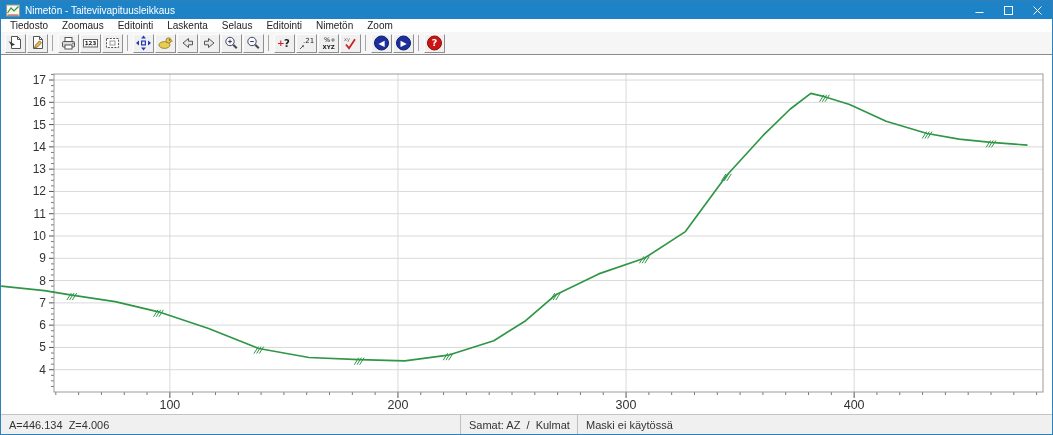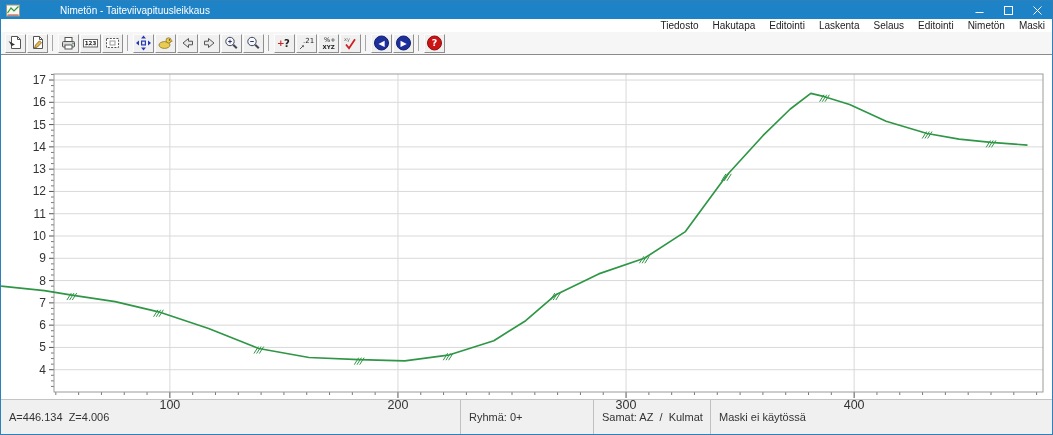--- a/index.html
+++ b/index.html
@@ -4,41 +4,41 @@
 <style>
   html,body { margin:0; padding:0; background:#888; }
   .window {
     width:1053px; height:435px; box-sizing:border-box;
     border:1px solid #2f80b9; background:#fff;
     display:flex; flex-direction:column;
     font-family:"Liberation Sans","DejaVu Sans",sans-serif;
     position:relative; overflow:hidden;
   }
   
-  .titlebar { height:18px; flex:0 0 auto; background:#1e82c6; display:flex; align-items:center; padding-left:5px;gap:35px; }
+  .titlebar { height:18px; flex:0 0 auto; background:#1e82c6; display:flex; align-items:center; padding-left:5px; }
   .app-icon { display:flex; align-items:center; }
   .title-text { color:#ffffff; font-size:10px; margin-left:5px; white-space:nowrap; }
   .win-controls { margin-left:auto; display:flex; height:100%; }
   .win-btn { width:29px; height:100%; display:flex; align-items:center; justify-content:center; cursor:default; }
   
-  .menubar { height:13px; flex:0 0 auto; background:#ffffff; display:flex; align-items:center; padding-left:2px;justify-content:flex-end; }
+  .menubar { height:13px; flex:0 0 auto; background:#ffffff; display:flex; align-items:center; padding-left:2px; }
   .menu-item { font-size:10px; color:#222; padding:0 7px; white-space:nowrap; }
   
   .toolbar { height:23px; flex:0 0 auto; background:#f6f6f6; border-bottom:1px solid #8a8a8a; display:flex; align-items:center; padding-left:3px; box-sizing:border-box; }
   .tb-btn { width:21px; height:19px; margin:0 0 0 1px; padding:0; background:#f0f0f0;
     border:1px solid; border-color:#fcfcfc #8f8f8f #8f8f8f #fcfcfc;
     display:flex; align-items:center; justify-content:center; }
   .tb-sep { width:1px; height:16px; background:#a8a8a8; margin:0 4px; }
   .tb-btn svg { display:block; }
   .tb-btn svg text { font-family:"DejaVu Sans","Liberation Sans",sans-serif; }
   
   .chartarea { flex:1 1 auto; position:relative; background:#ffffff; }
   .chartarea svg { position:absolute; left:0; top:0; }
   
-  .statusbar { height:35px; flex:0 0 auto; background:#f0f0f0; border-top:1px solid #c4c4c4; display:flex; font-size:11px; color:#333; box-sizing:border-box; }
+  .statusbar { height:20px; flex:0 0 auto; background:#f0f0f0; border-top:1px solid #c4c4c4; display:flex; font-size:11px; color:#333; box-sizing:border-box; }
   .sb-cell { height:100%; display:flex; align-items:center; padding:0 8px; box-sizing:border-box; white-space:pre; overflow:hidden; }
   .sb-cell + .sb-cell { border-left:1px solid #c0c0c0; }
   .sb-pos    { width:459px; flex:0 0 auto; }
   .sb-group  { width:133px; flex:0 0 auto; }
   .sb-search { width:234px; flex:0 0 auto; }
   .sb-zoom   { width:117px; flex:0 0 auto; }
   .sb-mask   { flex:1 1 auto; }
 </style>
 </head>
 <body>
@@ -68,27 +68,27 @@
       <span class="win-btn">
         <svg width="9" height="9">
             <path d="M0.5 0.5 L8.5 8.5 M8.5 0.5 L0.5 8.5" stroke="#fff"></path>
           </svg>
       </span>
     </div>
   </div>
 
   <div class="menubar">
     <span class="menu-item">Tiedosto</span>
-    <span class="menu-item">Hakutapa</span>
+    <span class="menu-item">Zoomaus</span>
     <span class="menu-item">Editointi</span>
     <span class="menu-item">Laskenta</span>
     <span class="menu-item">Selaus</span>
     <span class="menu-item">Editointi</span>
     <span class="menu-item">Nimetön</span>
-    <span class="menu-item">Maski</span>
+    <span class="menu-item">Zoom</span>
   </div>
 
   <div class="toolbar">
 
     <button class="tb-btn">
       <svg width="17" height="16" viewBox="0 0 17 16">
         <path d="M4.5 1.5h6l3 3v9h-9z" fill="#fff" stroke="#555"></path>
         <path d="M10.5 1.5v3h3" fill="none" stroke="#555"></path>
         <path d="M1.5 6l6.5 3.5-3.2 1.6z" fill="#333"></path>
       </svg>
@@ -396,18 +396,17 @@
         <line x1="923.9300738007379" y1="83.49964961457604" x2="928.330073800738" y2="76.49964961457604" stroke="#2f9646" stroke-width="1"></line>
         <line x1="926.6300738007379" y1="83.49964961457604" x2="931.030073800738" y2="76.49964961457604" stroke="#2f9646" stroke-width="1"></line>
         <line x1="985.0953874538744" y1="92.41345480028032" x2="989.4953874538745" y2="85.41345480028032" stroke="#2f9646" stroke-width="1"></line>
         <line x1="987.7953874538745" y1="92.41345480028032" x2="992.1953874538746" y2="85.41345480028032" stroke="#2f9646" stroke-width="1"></line>
         <line x1="990.4953874538745" y1="92.41345480028032" x2="994.8953874538746" y2="85.41345480028032" stroke="#2f9646" stroke-width="1"></line>
       </svg>
   </div>
 
   <div class="statusbar">
     <div class="sb-cell sb-pos">A=446.134  Z=4.006</div>
-    <div class="sb-cell sb-group">Ryhmä: 0+</div>
     <div class="sb-cell sb-zoom">Samat: AZ  /  Kulmat</div>
     <div class="sb-cell sb-mask">Maski ei käytössä</div>
   </div>
 
 </div>
 
 </body></html>

